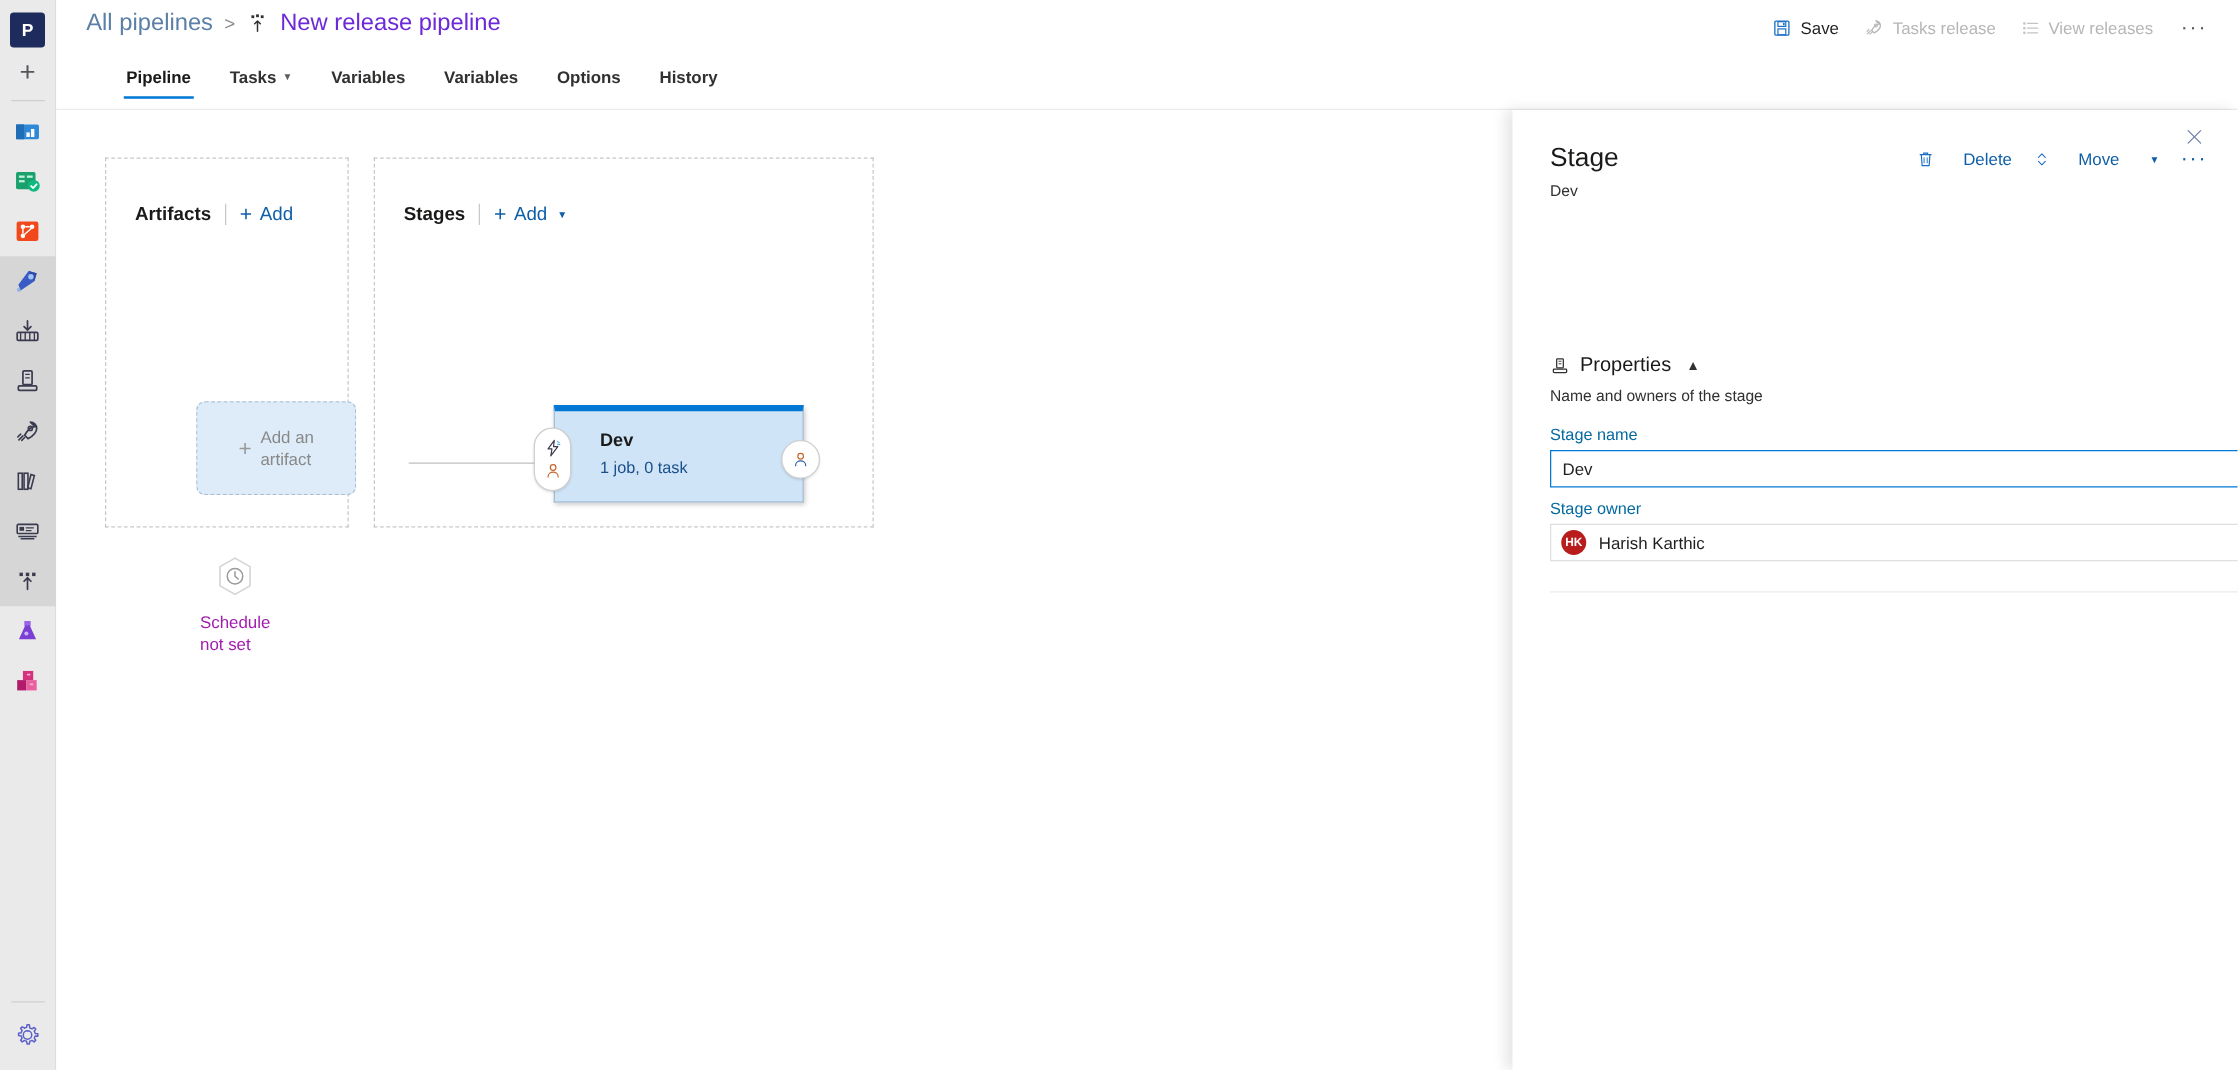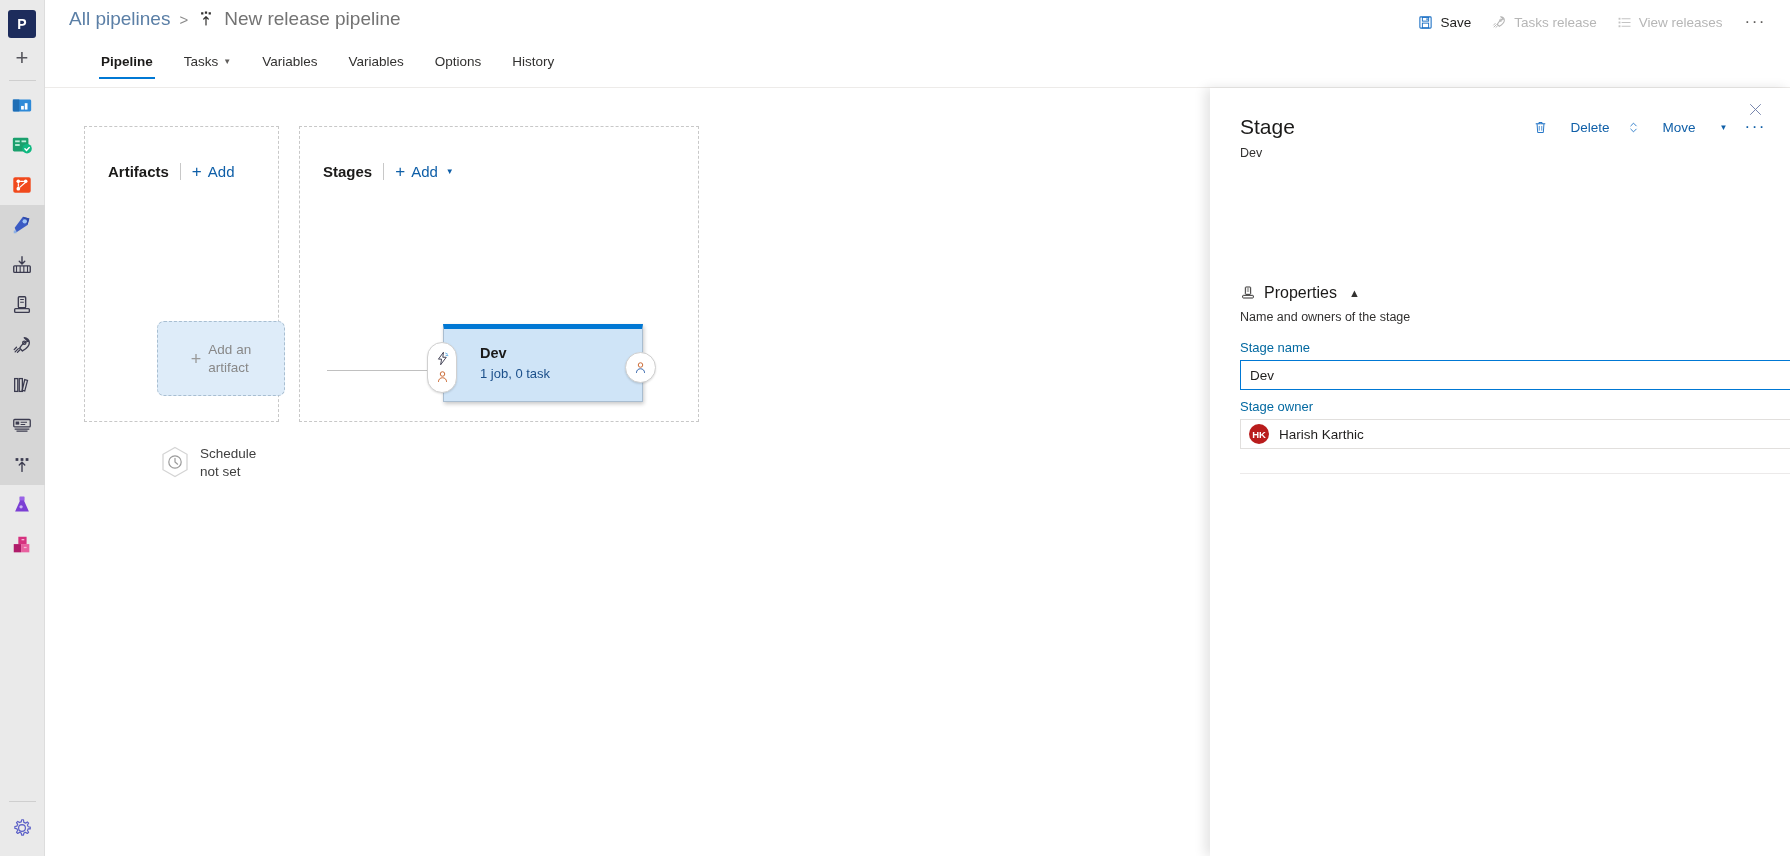--- a/index.html
+++ b/index.html
@@ -44,30 +44,30 @@
   
   #header { position: absolute; left: 45px; top: 0; width: 1745px; height: 88px; background:#fff; }
   #breadcrumb {
     position: absolute; left: 24px; top: 8px;
     display: flex; align-items: center; gap: 9px;
     font-size: 19px;
   }
   .crumb-link { color: #5b7fa6; cursor: pointer; }
   .crumb-sep { color: #8a8a8a; font-size: 15px; }
   .crumb-ico { width: 18px; height: 18px; display:block; }
-  .crumb-title { color: #737373; }
+  .crumb-title { color: #6d28d9; }
 
   #tabs {
     position: absolute; left: 54px; top: 50px;
     display: flex; align-items: flex-end; gap: 27px; font-size: 13.5px;
   }
   .tab {
     position: relative; padding: 4px 2px 10px 2px;
     color: #323130; cursor: pointer; white-space: nowrap;
-    display: flex; align-items: center; gap: 5px;
+    display: flex; align-items: center; gap: 5px; font-weight: bold;
   }
   .tab.active { font-weight: bold; color: #1b1a19; }
   .tab.active::after {
     content: ""; position: absolute; left: 0; right: 0; bottom: 0;
     height: 2px; background: #0078d4;
   }
   .tab .chev { font-size: 8px; color: #605e5c; }
   #tabs-rule { position: absolute; left: 45px; top: 87px; width: 1745px; height: 1px; background: #edebe9; }
 
   
@@ -103,21 +103,21 @@
     background: #deecf9; border: 1px dashed #a8bed1; border-radius: 7px;
     display: flex; align-items: center; justify-content: center; gap: 7px;
     color: #888888; font-size: 13.5px; cursor: pointer;
   }
   #add-artifact .plus { font-size: 18px; font-weight: 300; color: #9a9a9a; line-height: 1; }
   #add-artifact .lbl { line-height: 1.3; }
 
   #schedule {
     position: absolute; left: 115px; top: 357px;
     display: flex; align-items: center; gap: 10px;
-    color: #404040; font-size: 13.5px; cursor: pointer;
+    color: #a21caf; font-size: 13.5px; cursor: pointer; flex-direction: column;
   }
   #schedule .lbl { line-height: 1.3; }
 
   
   #connector { position: absolute; left: 282px; top: 282px; width: 110px; height: 1px; background: #c0c0c0; }
 
   
   #stage-card {
     position: absolute; left: 398px; top: 236px;
     width: 200px; height: 78px;

